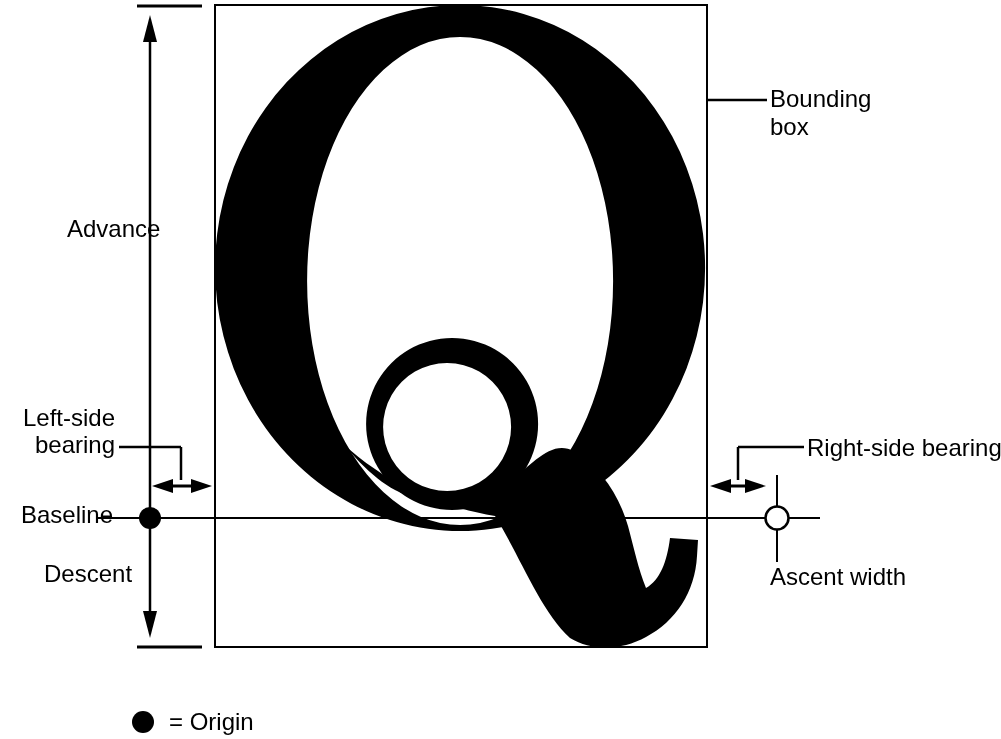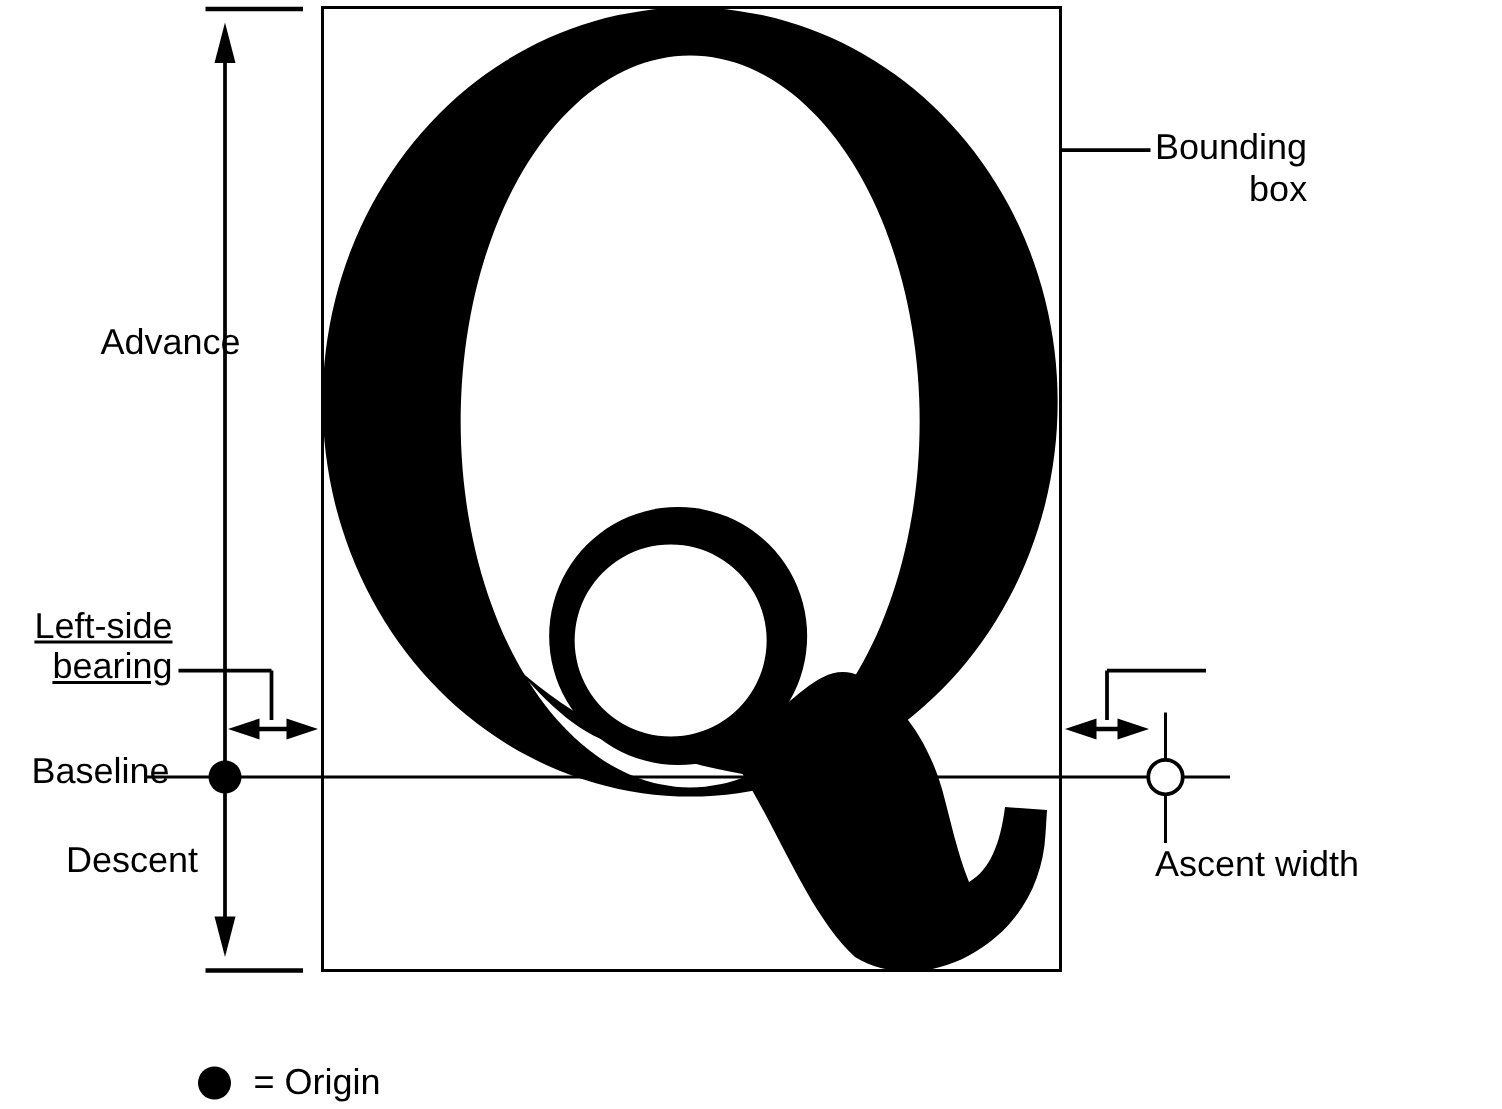--- a/index.html
+++ b/index.html
@@ -24,21 +24,21 @@
     top: 0;
   }
   .lbl {
     position: absolute;
     font-size: 24px;
     line-height: 27px;
     color: #000;
     white-space: nowrap;
   }
   .lbl.two-line { white-space: normal; }
-  .lbl .line { display: block; text-align: right; }
+  .lbl .line { display: block; }
   .right-align { text-align: right; }
 </style>
 </head>
 <body>
 
 <div class="stage">
 
   <svg width="1001" height="739" viewBox="0 0 1001 739">
 
     <line x1="98" y1="518" x2="820" y2="518" stroke="#000" stroke-width="2"></line>
@@ -99,32 +99,33 @@
                C 548,438 530,470 500,487
                C 470,499 440,501 415,497
                C 388,492 366,470 342,443 Z"></path>
     </g>
 
     <circle cx="143" cy="722" r="11" fill="#000"></circle>
   </svg>
 
   <div class="lbl" style="left:67px; top:215px;">Advance</div>
 
-  <div class="lbl two-line right-align" style="left:20px; top:404px; width:95px;text-decoration:underline;">
+  <div class="lbl two-line right-align" style="left:20px; top:404px; width:95px;">
     <span class="line">Left-side</span>
     <span class="line">bearing</span>
   </div>
 
   <div class="lbl" style="left:21px; top:501px;">Baseline</div>
 
   <div class="lbl" style="left:44px; top:560px;">Descent</div>
 
   <div class="lbl two-line" style="left:770px; top:85px; line-height:28px;">
     <span class="line">Bounding</span>
     <span class="line">box</span>
   </div>
 
+  <div class="lbl" style="left:807px; top:434px;">Right-side bearing</div>
 
   <div class="lbl" style="left:770px; top:563px;">Ascent width</div>
 
   <div class="lbl" style="left:169px; top:708px;">= Origin</div>
 
 </div>
 
 </body></html>

